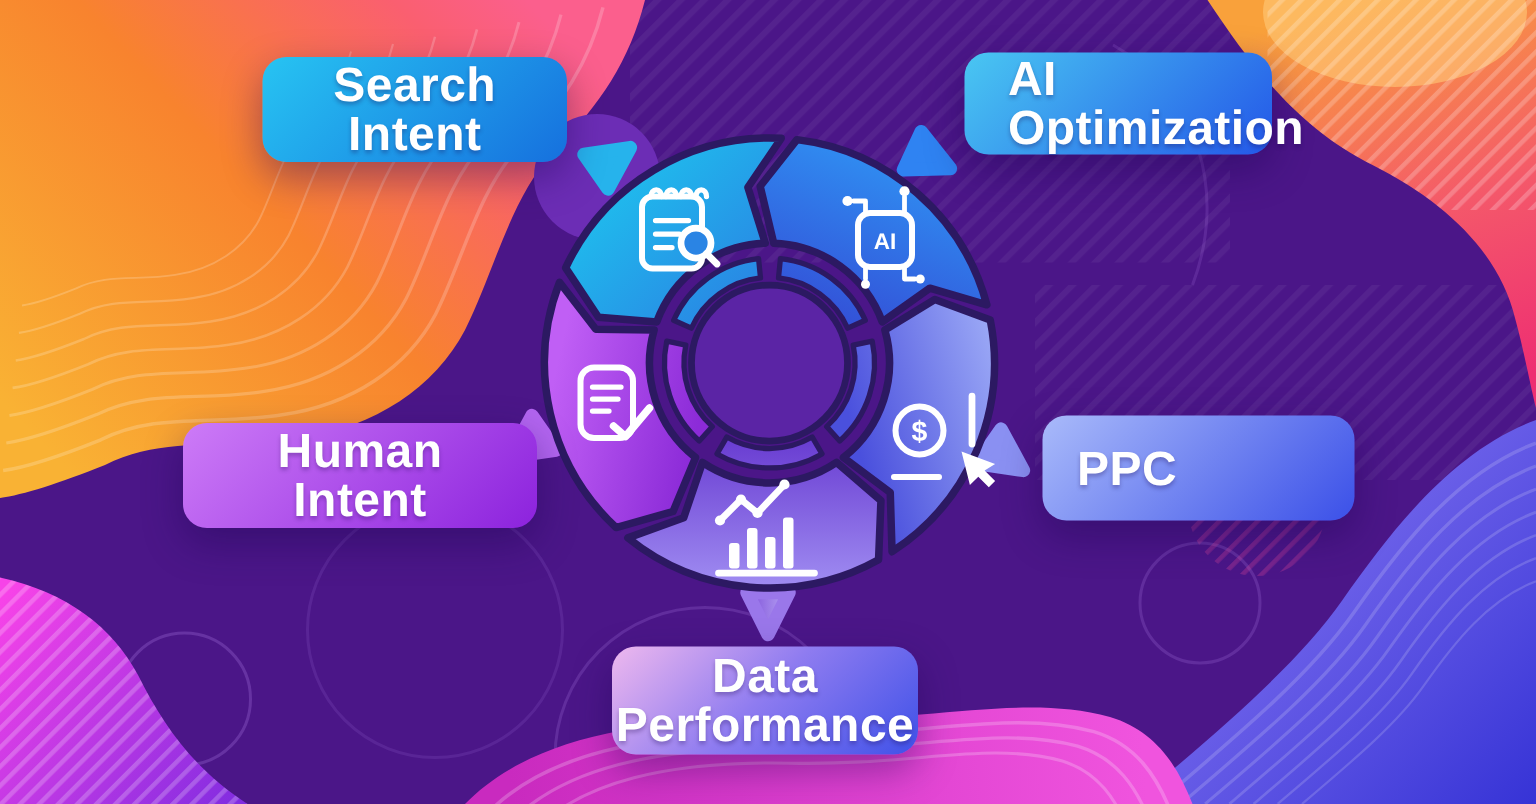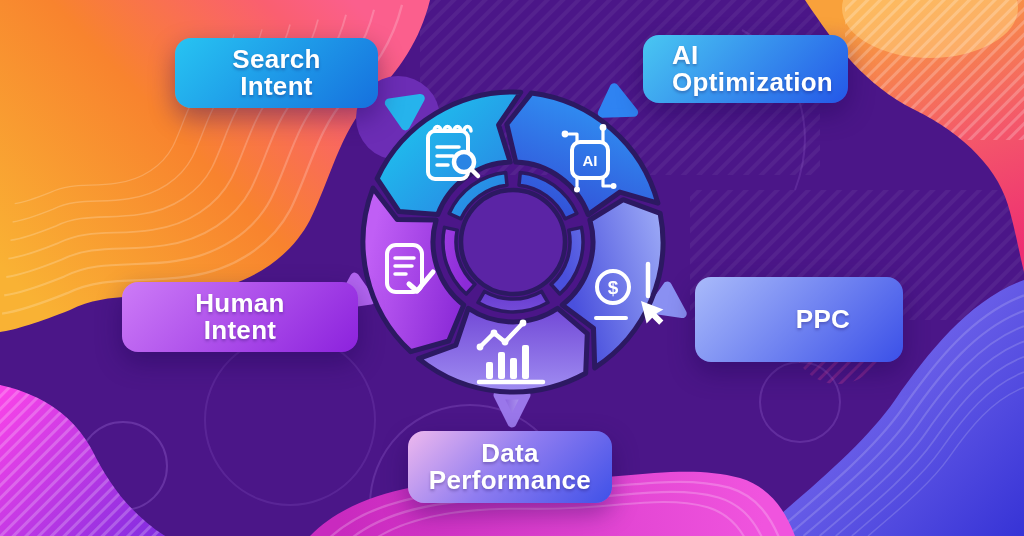--- a/index.html
+++ b/index.html
@@ -3,36 +3,36 @@
 <meta charset="utf-8">
 <style>
   html,body{margin:0;padding:0;background:#2a0f55;}
   .stage{
     position:relative;width:1024px;height:536px;overflow:hidden;
     font-family:"Liberation Sans",sans-serif;background:#4b1688;
   }
   .stage svg.bg{position:absolute;left:0;top:0;}
   .label{
     position:absolute;border-radius:16px;color:#fff;font-weight:bold;
-    font-size:26px;line-height:1.02;display:flex;flex-direction:column;
+    font-size:32px;line-height:1.02;display:flex;flex-direction:column;
     justify-content:center;text-align:center;letter-spacing:.3px;
     box-shadow:0 10px 26px rgba(28,6,80,.40);
     text-shadow:0 2px 3px rgba(25,5,75,.30);
   }
   .label span{display:block;}
   .label-search{left:175px;top:38px;width:203px;height:70px;
     background:linear-gradient(135deg,#27c4f2 0%,#1670de 100%);}
   .label-ai{left:643px;top:35px;width:205px;height:68px;
     background:linear-gradient(135deg,#49c7f2 0%,#2457e8 100%);
     text-align:left;align-items:flex-start;padding-left:29px;box-sizing:border-box;}
   .label-human{left:122px;top:282px;width:236px;height:70px;
     background:linear-gradient(135deg,#cd7bf7 0%,#8c22dd 100%);}
-  .label-ppc{left:695px;top:277px;width:208px;height:85px;
+  .label-ppc{left:695px;top:277px;width:208px;height:70px;
     background:linear-gradient(135deg,#a9bafa 0%,#3b50e8 100%);
-    text-align:left;align-items:center;padding-left:48px;box-sizing:border-box;}
+    text-align:left;align-items:flex-start;padding-left:23px;box-sizing:border-box;}
   .label-performance{left:408px;top:431px;width:204px;height:72px;
     background:linear-gradient(135deg,#eeb8ee 0%,#8f7cf0 48%,#3f51e8 100%);}
 </style>
 </head>
 <body>
 
 <div class="stage">
 
 <svg class="bg" width="1024" height="536" viewBox="0 0 1024 536">
   <defs>

